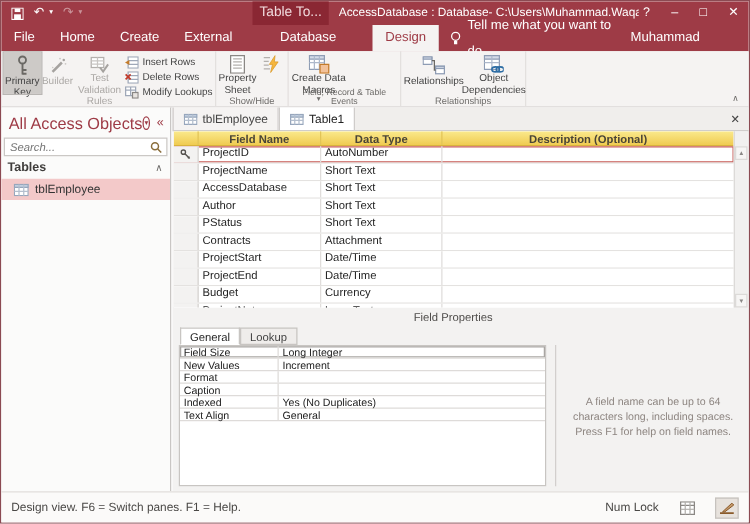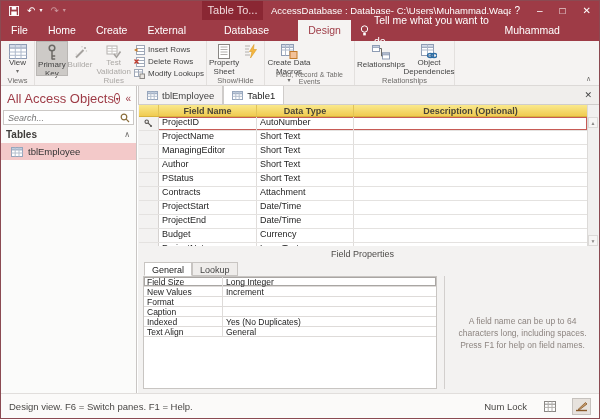--- a/index.html
+++ b/index.html
@@ -156,37 +156,20 @@
             <rect x="3.2" y="7.8" width="2.6" height="2.6" fill="#fff"></rect>
           </svg>
       </span>
       <span>Tell me what you want to do...</span>
     </div>
     <div class="account">Muhammad Waqas</div>
   </div>
 
   <div class="ribbon">
 
-    <div class="rgroup" style="width:34px;">
-      <div class="rbig" style="width:30px;">
-        <span class="ric">
-          <svg width="18" height="15" viewBox="0 0 18 15">
-              <rect x="0.5" y="0.5" width="17" height="14" fill="#fff" stroke="#8E9CB4"></rect>
-              <rect x="0.5" y="0.5" width="17" height="3.6" fill="#D4DBE8" stroke="#8E9CB4"></rect>
-              <line x1="6.3" y1="0.5" x2="6.3" y2="14.5" stroke="#AEB9CB"></line>
-              <line x1="12" y1="0.5" x2="12" y2="14.5" stroke="#AEB9CB"></line>
-              <line x1="0.5" y1="8" x2="17.5" y2="8" stroke="#AEB9CB"></line>
-              <line x1="0.5" y1="11.3" x2="17.5" y2="11.3" stroke="#AEB9CB"></line>
-            </svg>
-        </span>
-        <span>View</span>
-        <span style="font-size:6px;color:#6E6C6A;">▾</span>
-      </div>
-      <div class="grplabel">Views</div>
-    </div>
 
     <div class="rgroup" style="width:172px;">
       <div class="rbig pressed" style="width:38px;">
         <span class="ric">
           <svg width="12" height="17" viewBox="0 0 12 17">
               <circle cx="6" cy="4" r="2.8" fill="none" stroke="#6B6965" stroke-width="1.5"></circle>
               <line x1="6" y1="6.8" x2="6" y2="15.5" stroke="#6B6965" stroke-width="1.5"></line>
               <line x1="6" y1="12" x2="9.2" y2="12" stroke="#6B6965" stroke-width="1.5"></line>
               <line x1="6" y1="15" x2="9.2" y2="15" stroke="#6B6965" stroke-width="1.5"></line>
             </svg>
@@ -418,21 +401,21 @@
         <div class="c cw3"></div>
       </div>
       <div class="grow">
         <div class="rsel"></div>
         <div class="c cw1">ProjectName</div>
         <div class="c cw2">Short Text</div>
         <div class="c cw3"></div>
       </div>
       <div class="grow">
         <div class="rsel"></div>
-        <div class="c cw1">ManagingEditor</div>
+        <div class="c cw1">AccessDatabase</div>
         <div class="c cw2">Short Text</div>
         <div class="c cw3"></div>
       </div>
       <div class="grow">
         <div class="rsel"></div>
         <div class="c cw1">Author</div>
         <div class="c cw2">Short Text</div>
         <div class="c cw3"></div>
       </div>
       <div class="grow">

